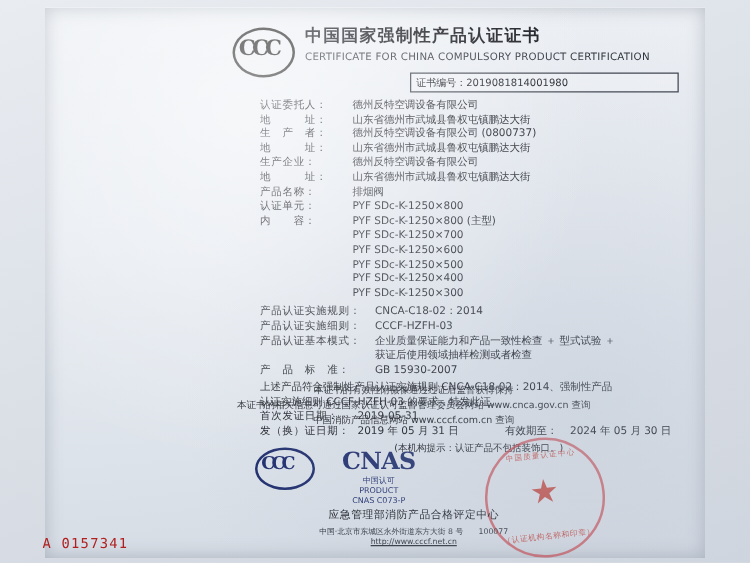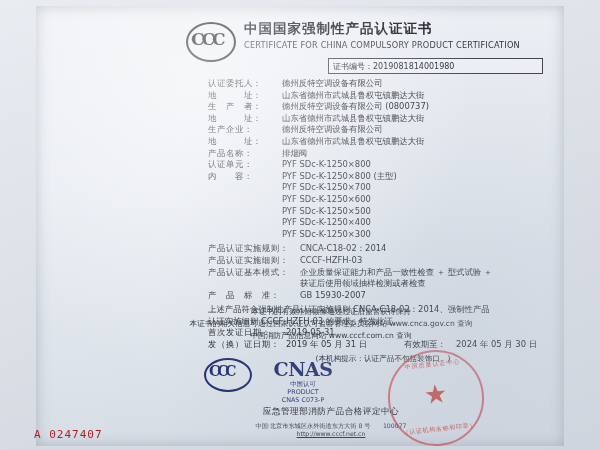--- a/index.html
+++ b/index.html
@@ -251,14 +251,14 @@
     </div>
 
     <div class="org">应急管理部消防产品合格评定中心</div>
     <div class="addr">
       <div>中国·北京市东城区永外街道东方大街 8 号　　100077</div>
       <div class="u">http://www.cccf.net.cn</div>
     </div>
 
   </div>
 
-  <div class="serial">A  0247407</div>
+  <div class="serial">A  0157341</div>
 </div>
 
 </body></html>

